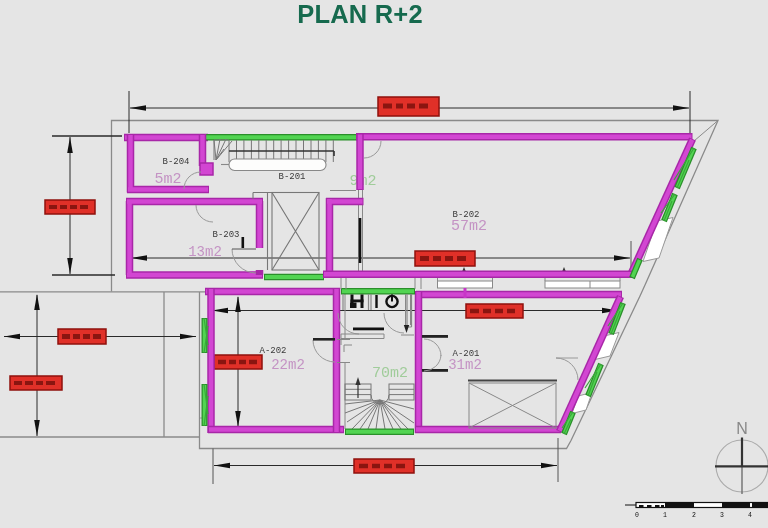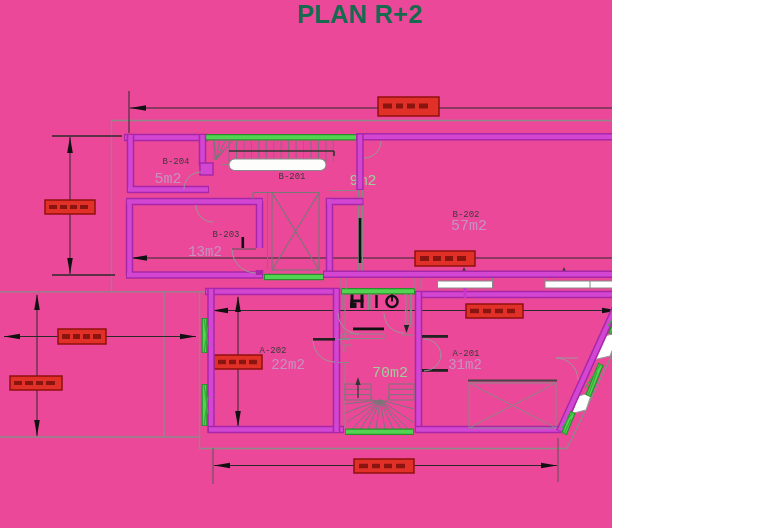--- a/index.html
+++ b/index.html
@@ -1,16 +1,16 @@
 <!DOCTYPE html>
 <html><head>
 <meta charset="utf-8">
 <style>
 html,body{margin:0;padding:0;background:#fff;}
-#wrap{width:612px;height:528px;position:relative;background:#ec4899;overflow:hidden;}
+#wrap{width:768px;height:528px;position:relative;background:#e5e5e5;overflow:hidden;}
 text{font-family:"Liberation Mono", monospace;}
 .code{fill:#3a3a3a;font-size:9px;}
 .area{fill:#c493c4;font-size:14px;}
 .garea{fill:#a0cc9a;font-size:15px;}
 </style>
 </head>
 <body>
 <div id="wrap">
 <svg width="768" height="528" viewBox="0 0 768 528" xmlns="http://www.w3.org/2000/svg" fill="none">
 

